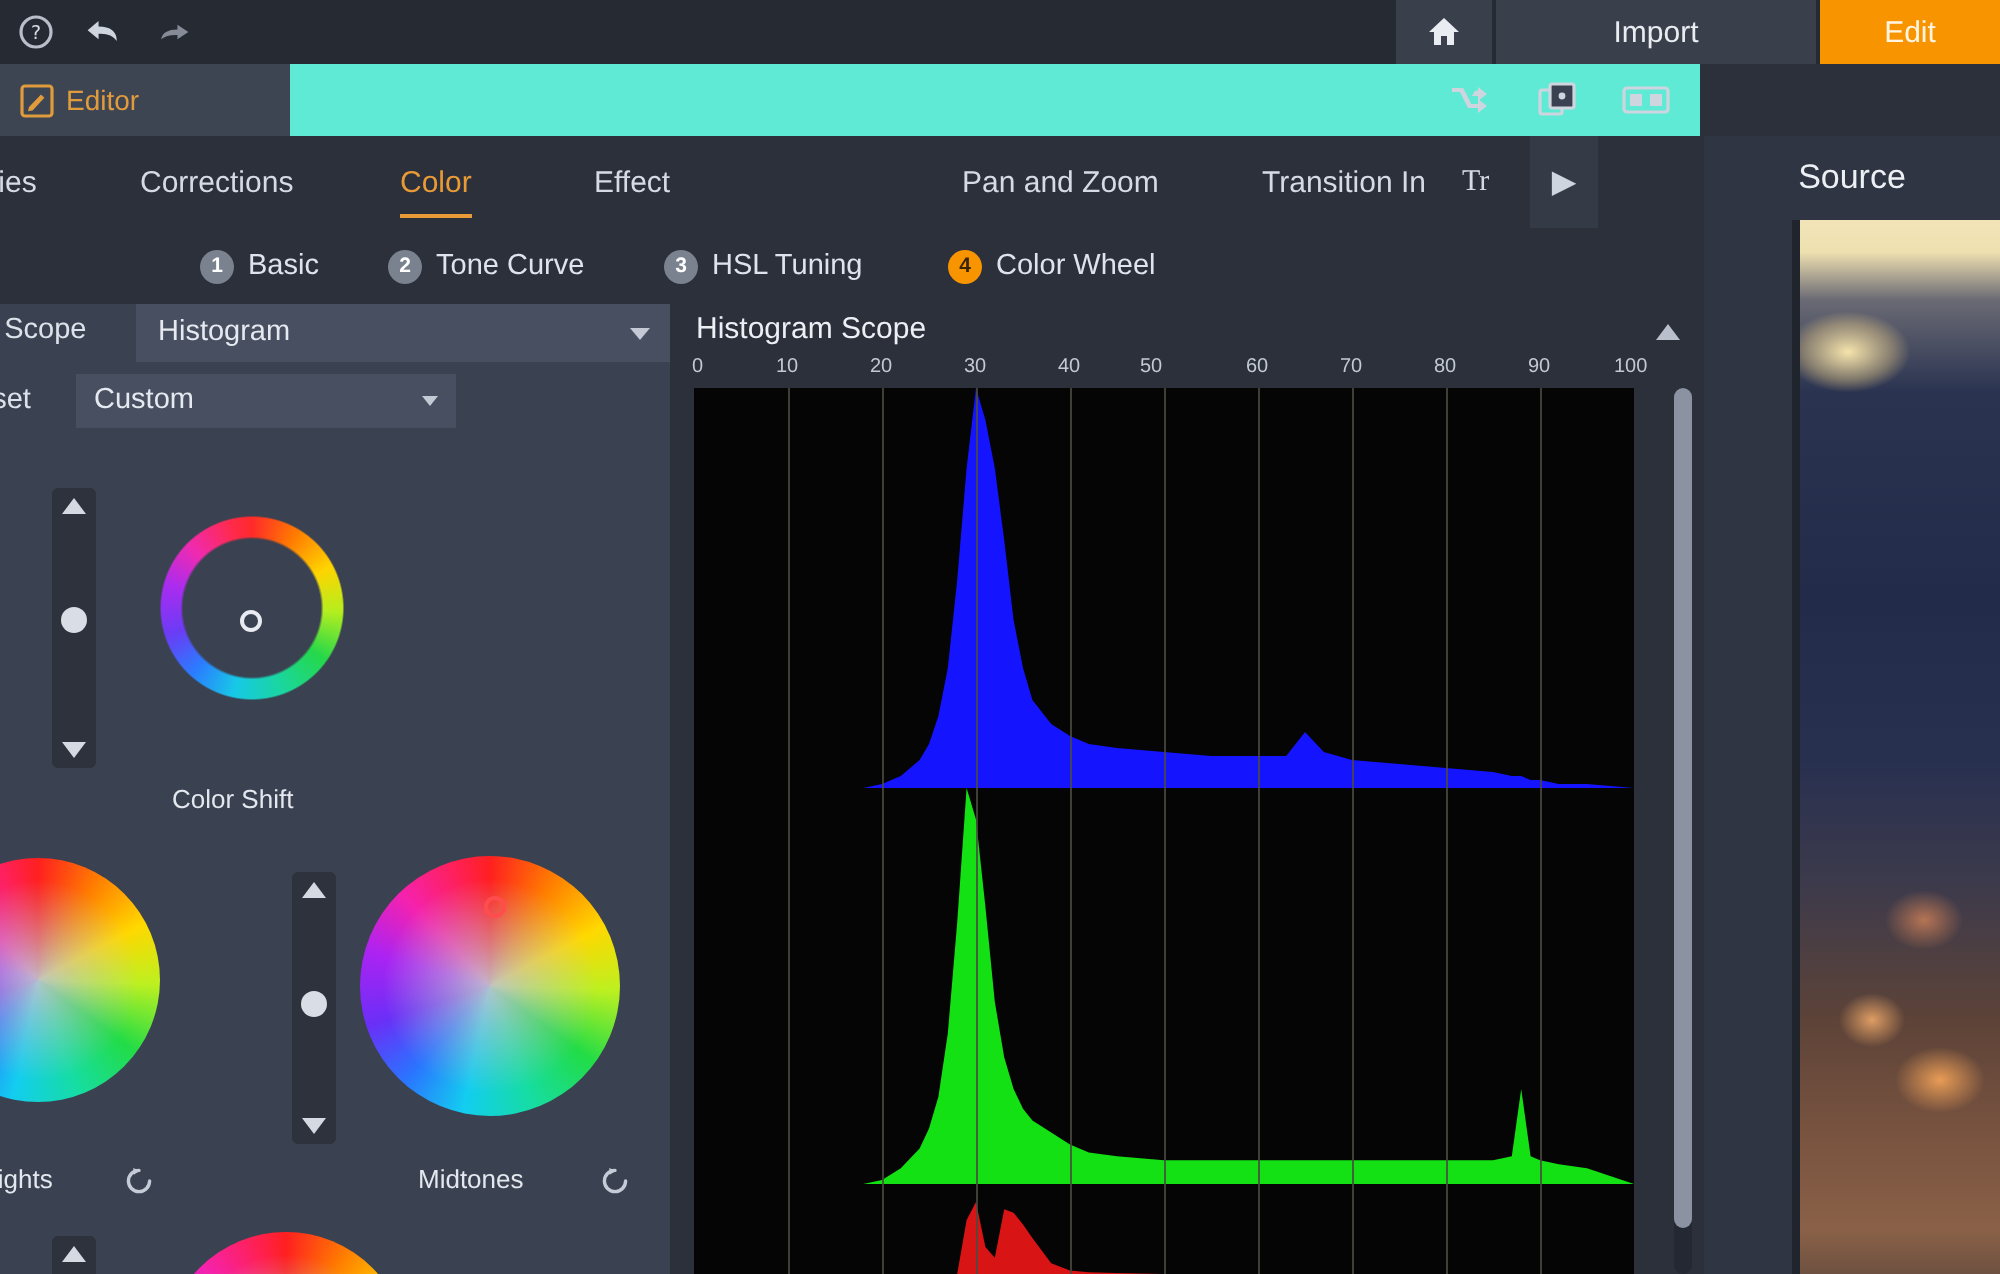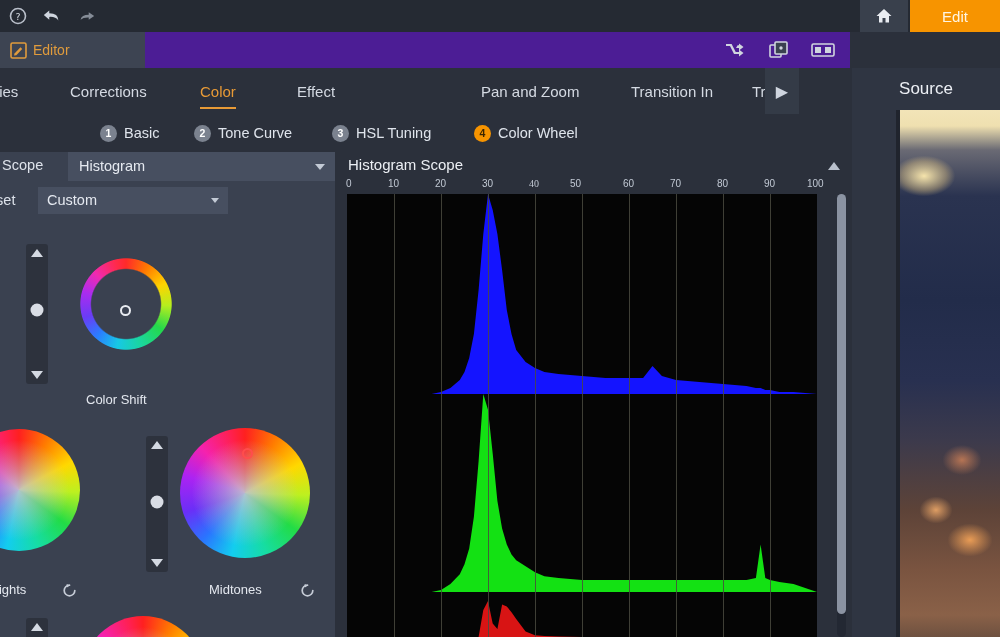--- a/index.html
+++ b/index.html
@@ -16,21 +16,21 @@
   .tb-ic{width:20px;height:20px;display:flex;align-items:center;justify-content:center;color:#b9bfca;}
   .tb-ic svg{display:block;}
   .tb-right{position:absolute;right:0;top:0;height:32px;display:flex;align-items:stretch;}
   .home-btn{width:48px;background:#39404c;display:flex;align-items:center;justify-content:center;color:#e8ebf0;}
   .import-btn{width:160px;background:#39404c;display:flex;align-items:center;justify-content:center;
     font-size:15px;color:#e9ecf1;margin-left:2px;}
   .edit-btn{width:90px;background:#f79400;display:flex;align-items:center;justify-content:center;
     font-size:15px;color:#fff5e2;margin-left:2px;}
 
   
-  .editorbar{position:absolute;left:0;top:32px;width:850px;height:36px;background:#4c1d95;}
+  .editorbar{position:absolute;left:0;top:32px;width:850px;height:36px;background:#5eead4;}
   .editor-tab{position:absolute;left:0;top:0;width:145px;height:36px;background:#3d4452;
     display:flex;align-items:center;gap:6px;padding-left:10px;box-sizing:border-box;}
   .editor-tab .lbl{color:#e09b3c;font-size:14px;}
   .pencil-ic{width:17px;height:17px;}
   .editorbar-icons{position:absolute;right:14px;top:0;height:36px;display:flex;align-items:center;gap:18px;}
   .eb-ic{width:26px;height:20px;color:#c9cfd9;display:flex;align-items:center;justify-content:center;}
 
   .filebar{position:absolute;left:852px;top:32px;width:148px;height:36px;background:#3a4150;
     display:flex;align-items:center;justify-content:center;font-size:14px;color:#dfe3ea;overflow:hidden;white-space:nowrap;}
   .sourcebar{position:absolute;left:852px;top:68px;width:148px;height:42px;background:#2f3542;
@@ -144,20 +144,23 @@
             <path d="M14 5 L20 9 L14 13 L14 10.6 Q8 10.4 5 13 Q6 7.6 14 7.6 Z" fill="#858c97"></path>
           </svg>
       </span>
     </div>
     <div class="tb-right">
       <div class="home-btn">
         <svg width="18" height="18" viewBox="0 0 18 18">
             <path d="M9 2 L16.5 9 H14 V15.5 H10.5 V11 H7.5 V15.5 H4 V9 H1.5 Z" fill="#e9ecf1"></path>
           </svg>
       </div>
+      <div class="import-btn">
+        <span>Import</span>
+      </div>
       <div class="edit-btn">
         <span>Edit</span>
       </div>
     </div>
   </div>
 
   <div class="editorbar">
     <div class="editor-tab">
       <span class="pencil-ic">
         <svg width="17" height="17" viewBox="0 0 17 17">
@@ -207,21 +210,21 @@
       </div>
       <div class="mt" style="left: 297px;">
         <span>Effect</span>
       </div>
       <div class="mt" style="left: 481px;">
         <span>Pan and Zoom</span>
       </div>
       <div class="mt" style="left: 631px;">
         <span>Transition In</span>
       </div>
-      <div class="mt" style="left: 752px;">
+      <div class="mt" style="left: 731px; font-family: Liberation Serif, serif;">
         <span>Tr</span>
       </div>
     </div>
   <div class="scroll-arrow">
     <span>▶</span>
   </div>
 
   <div class="subtabs" id="subtabs">
       <div class="st" style="left: 100px;">
         <span class="num">1</span>
@@ -300,21 +303,21 @@
   </div>
 
   <div class="histpanel">
     <span class="hist-title">Histogram Scope</span>
     <span class="collapse-ic"></span>
     <div class="ruler" id="ruler">
         <span class="rtick" style="left: -1px;">0</span>
         <span class="rtick" style="left: 41px;">10</span>
         <span class="rtick" style="left: 88px;">20</span>
         <span class="rtick" style="left: 135px;">30</span>
-        <span class="rtick" style="left: 182px; font-family: Liberation Serif, serif;">40</span>
+        <span class="rtick" style="left: 182px;">40</span>
         <span class="rtick" style="left: 223px;">50</span>
         <span class="rtick" style="left: 276px;">60</span>
         <span class="rtick" style="left: 323px;">70</span>
         <span class="rtick" style="left: 370px;">80</span>
         <span class="rtick" style="left: 417px;">90</span>
         <span class="rtick" style="left: 460px;">100</span>
       </div>
     <div class="plot" id="plot">
         <div class="chan" style="top: 0px; height: 200px;">
           <svg width="470" height="200" viewBox="0 0 470 200" style="display: block;">

